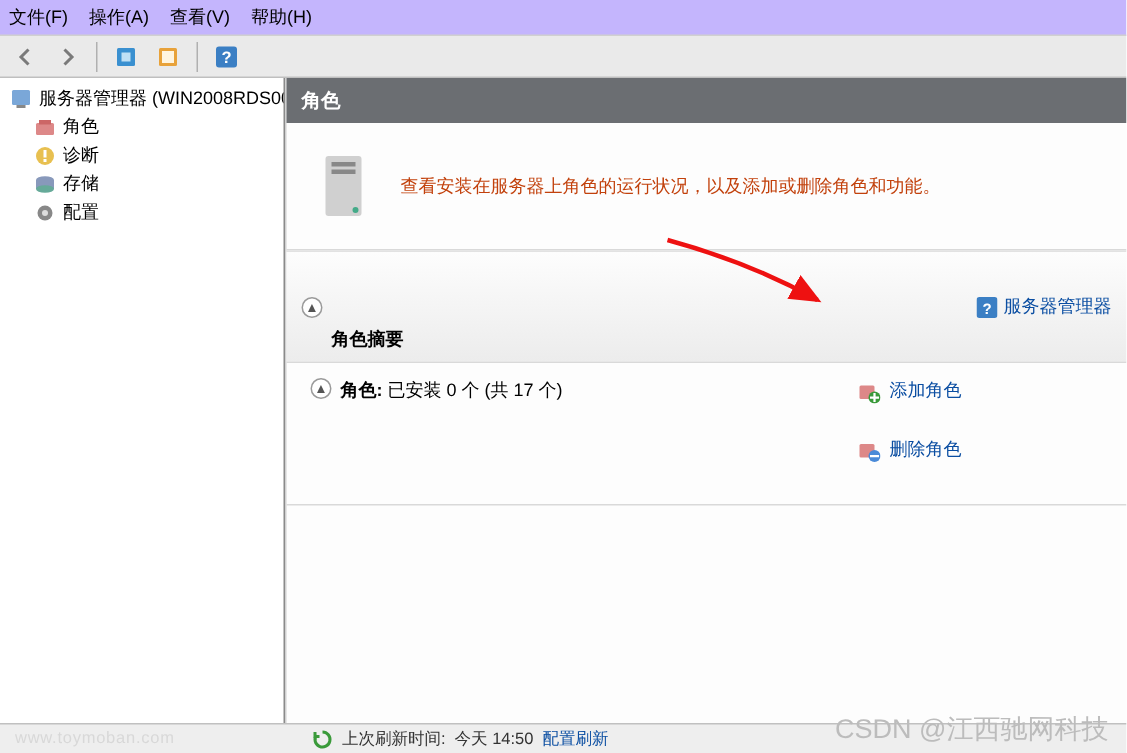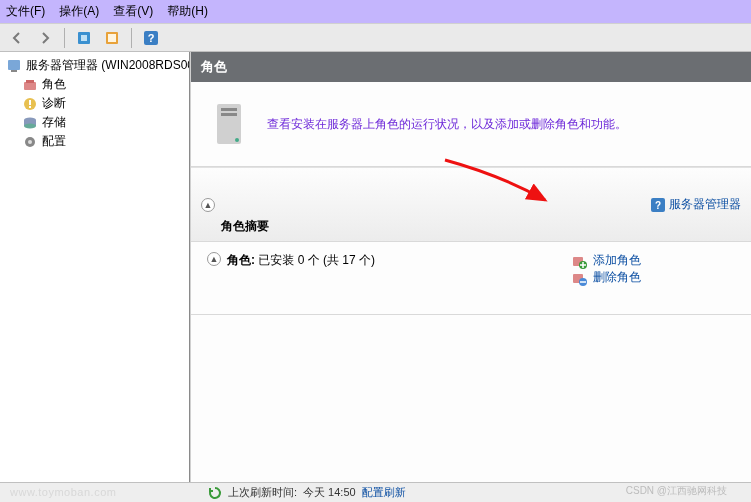--- a/index.html
+++ b/index.html
@@ -101,21 +101,21 @@
     flex: 1;
     display: flex;
     align-items: flex-start;
     gap: 6px;
     padding-left: 6px;
   }
   .roles-right {
     width: 170px;
     display: flex;
     flex-direction: column;
-    gap: 0;
+    gap: 22px;
     justify-content: center;
   }
   .link {
     color: #0b4ea2;
     display: flex;
     align-items: center;
     gap: 6px;
     cursor: pointer;
   }
   .collapse-btn {
@@ -135,22 +135,22 @@
     gap: 6px;
     font-size: 11px;
     color: #333;
   }
   .status-link { color: #0b4ea2; }
   .watermark-left {
     position: absolute; left: 10px; bottom: 4px;
     color: #d8d8d8; font-size: 11px; letter-spacing: 0.5px;
   }
   .watermark-right {
-    position: absolute; right: 24px; bottom: 4px;
-    color: #bcbcbc; font-size: 10px;
+    position: absolute; right: 12px; bottom: 4px;
+    color: #bcbcbc; font-size: 18px;
   }
   .arrow {
     position: absolute;
     left: 440px; top: 155px;
     pointer-events: none;
   }
   svg { display: block; }
 </style>
 </head>
 <body>
@@ -252,21 +252,21 @@
 
     <div class="intro">
       <div class="server-icon">
         <svg width="40" height="48">
           <rect x="6" y="4" width="24" height="40" fill="#d0d0d0" rx="2"></rect>
           <rect x="10" y="8" width="16" height="3" fill="#888"></rect>
           <rect x="10" y="13" width="16" height="3" fill="#888"></rect>
           <circle cx="26" cy="40" r="2" fill="#4a8"></circle>
         </svg>
       </div>
-      <div style="color:#6d28d9">查看安装在服务器上角色的运行状况，以及添加或删除角色和功能。</div>
+      <div style="color:#c2410c">查看安装在服务器上角色的运行状况，以及添加或删除角色和功能。</div>
     </div>
 
     <div class="section">
       <div class="section-head">
         <span class="collapse-btn">▲</span>
         <span class="title">角色摘要</span>
         <span class="help-link">
           <svg width="14" height="14">
               <rect x="0" y="0" width="14" height="14" fill="#3b7fc4" rx="2"></rect>
               <text x="7" y="11" text-anchor="middle" fill="#fff" font-size="10" font-weight="bold">?</text>

